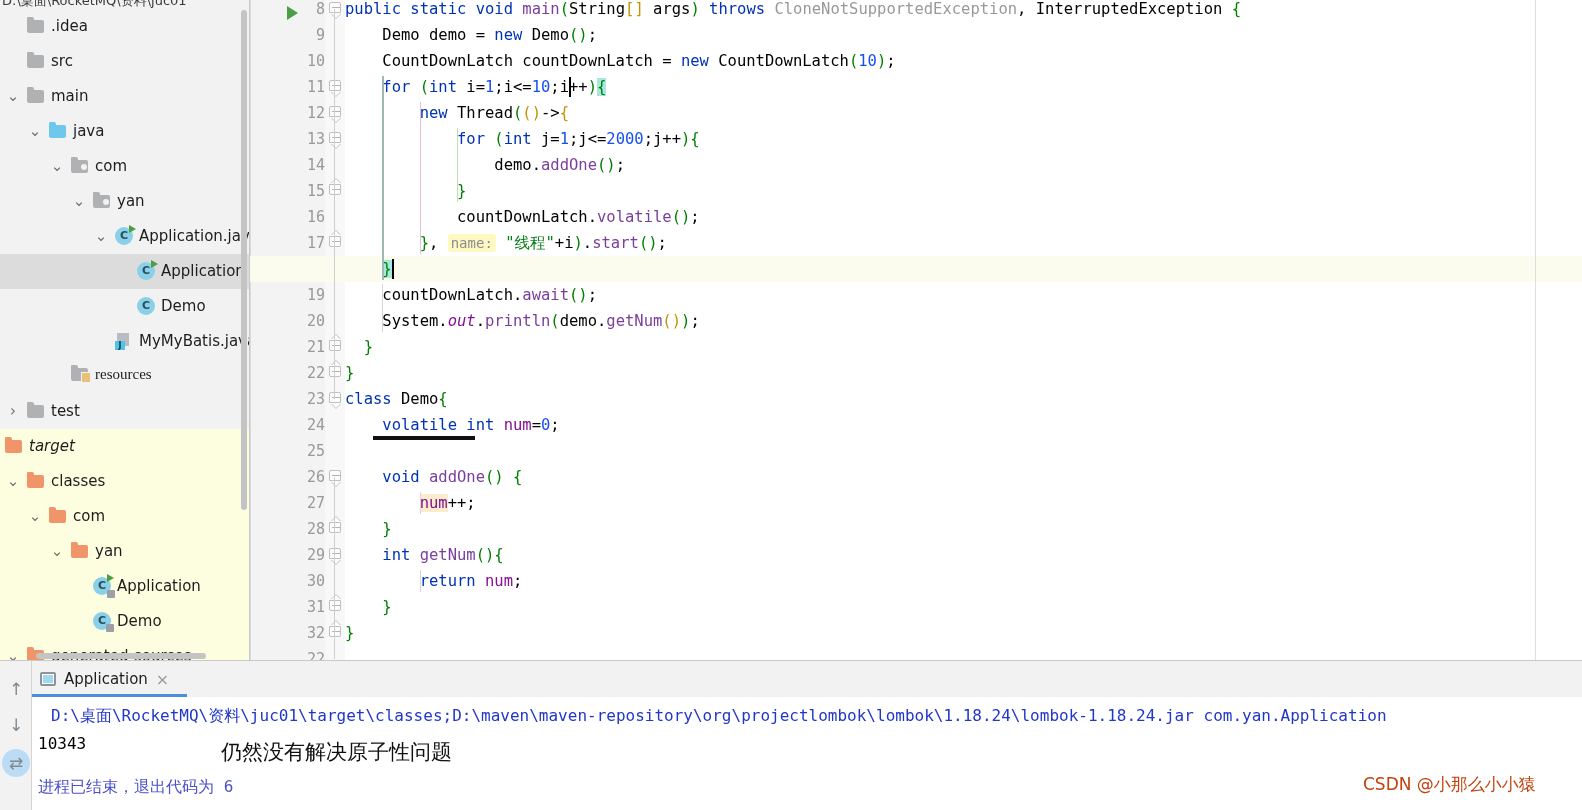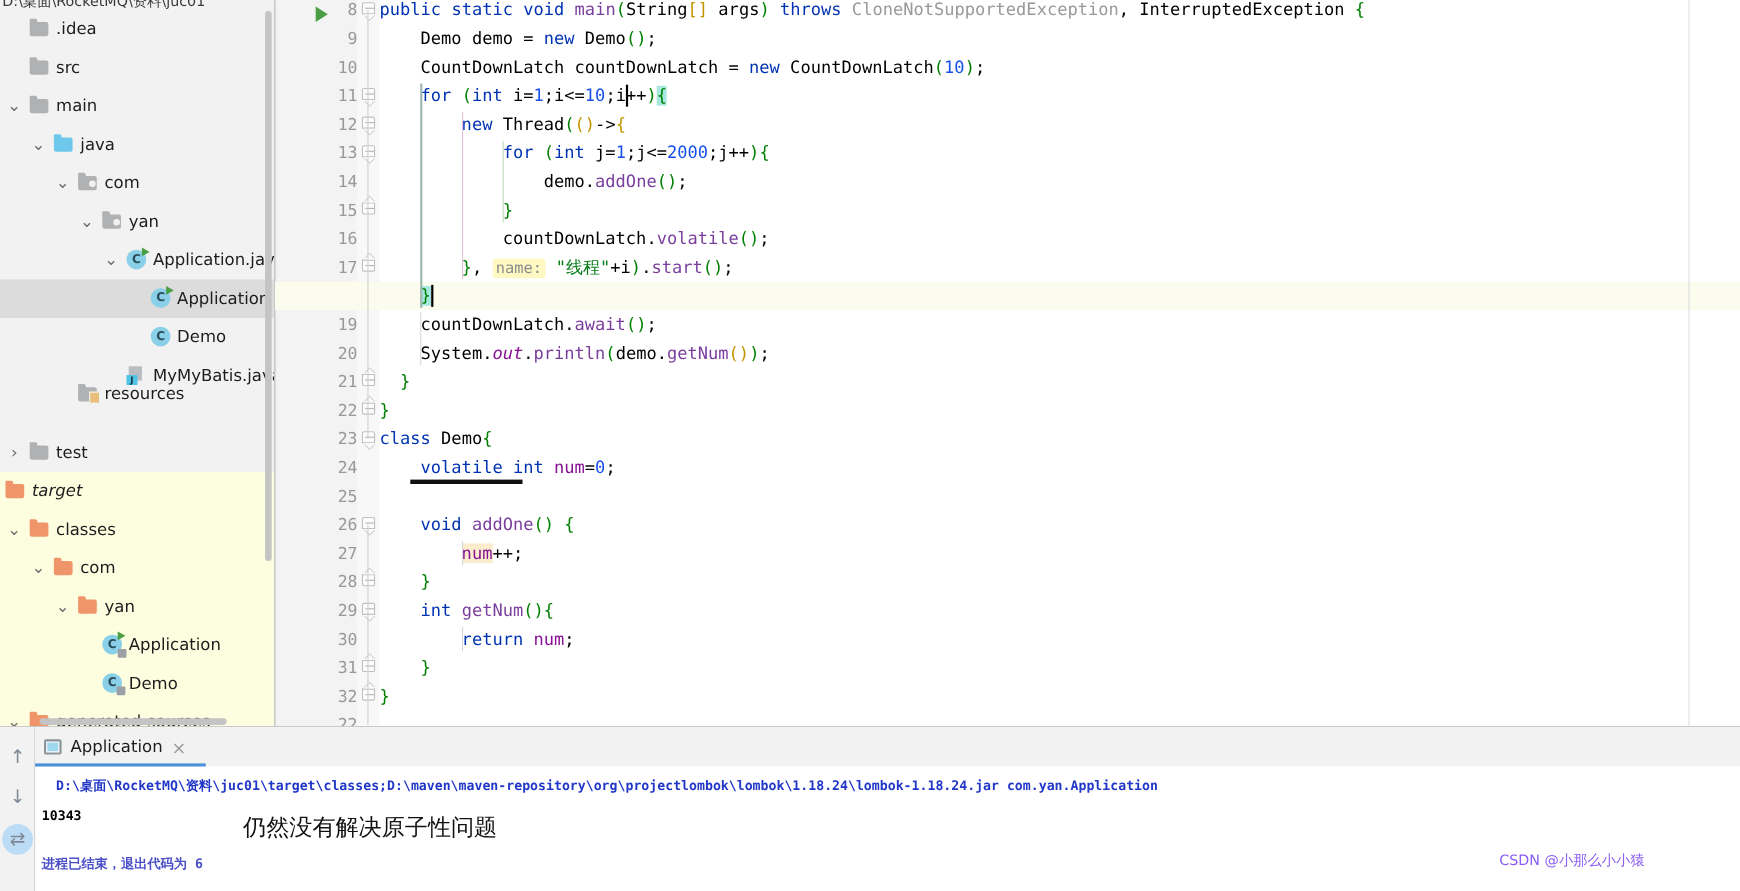--- a/index.html
+++ b/index.html
@@ -268,35 +268,35 @@
     content: ""; position: absolute; left: 1px; top: 1px;
     width: 10px; height: 8px; background: #9fd9ef;
   }
   .tab-close { color: #9a9a9a; font-size: 16px; }
   #console-body {
     position: absolute; left: 33px; top: 37px; width: 1549px; height: 113px;
     background: #ffffff;
   }
   .con-line {
     position: absolute; white-space: pre;
-    font-family: "DejaVu Sans Mono", monospace; font-size: 12px; font-weight: bold;
+    font-family: "DejaVu Sans Mono", monospace; font-size: 16px;
   }
   .con-blue { color: #2137c7; }
   .con-black { color: #000000; }
   .con-exit { color: #4b50c8; }
   #annotation {
     position: absolute; left: 221px; top: 738px;
     font-family: "DejaVu Sans", sans-serif;
     font-size: 21px; font-weight: normal; color: #111111;
     white-space: nowrap;
   }
   #watermark {
     position: absolute; left: 1363px; top: 773px;
     font-family: "DejaVu Sans", sans-serif;
-    font-size: 13px; color: #8b5cf6; white-space: nowrap;
+    font-size: 17px; color: #c2410c; white-space: nowrap;
   }
 </style>
 </head>
 <body>
 
 <div id="root">
 
   <div id="sidebar">
     <div id="sidebar-titlebar">
       <span class="cut-text">D:\桌面\RocketMQ\资料\juc01</span>
@@ -363,21 +363,21 @@
         </div>
         <div class="tree-row" style="top: 315px; position: absolute; width: 250px;">
           <span class="ico" style="left: 114px;">
             <span class="java-ico">
               <span class="pg"></span>
               <span class="jb">J</span>
             </span>
           </span>
           <span class="lbl" style="left: 139px;">MyMyBatis.java</span>
         </div>
-        <div class="tree-row" style="top: 332px; position: absolute; width: 206px;">
+        <div class="tree-row" style="top: 348px; position: absolute; width: 206px; font-family: Liberation Serif, serif;">
           <span class="ico" style="left: 70px;">
             <span class="fold grey res "></span>
           </span>
           <span class="lbl" style="left: 95px;">resources</span>
         </div>
         <div class="tree-row" style="top: 385px; position: absolute; width: 250px;">
           <span class="arrow" style="left: 6px; font-size: 15px;">›</span>
           <span class="ico" style="left: 26px;">
             <span class="fold grey "></span>
           </span>

